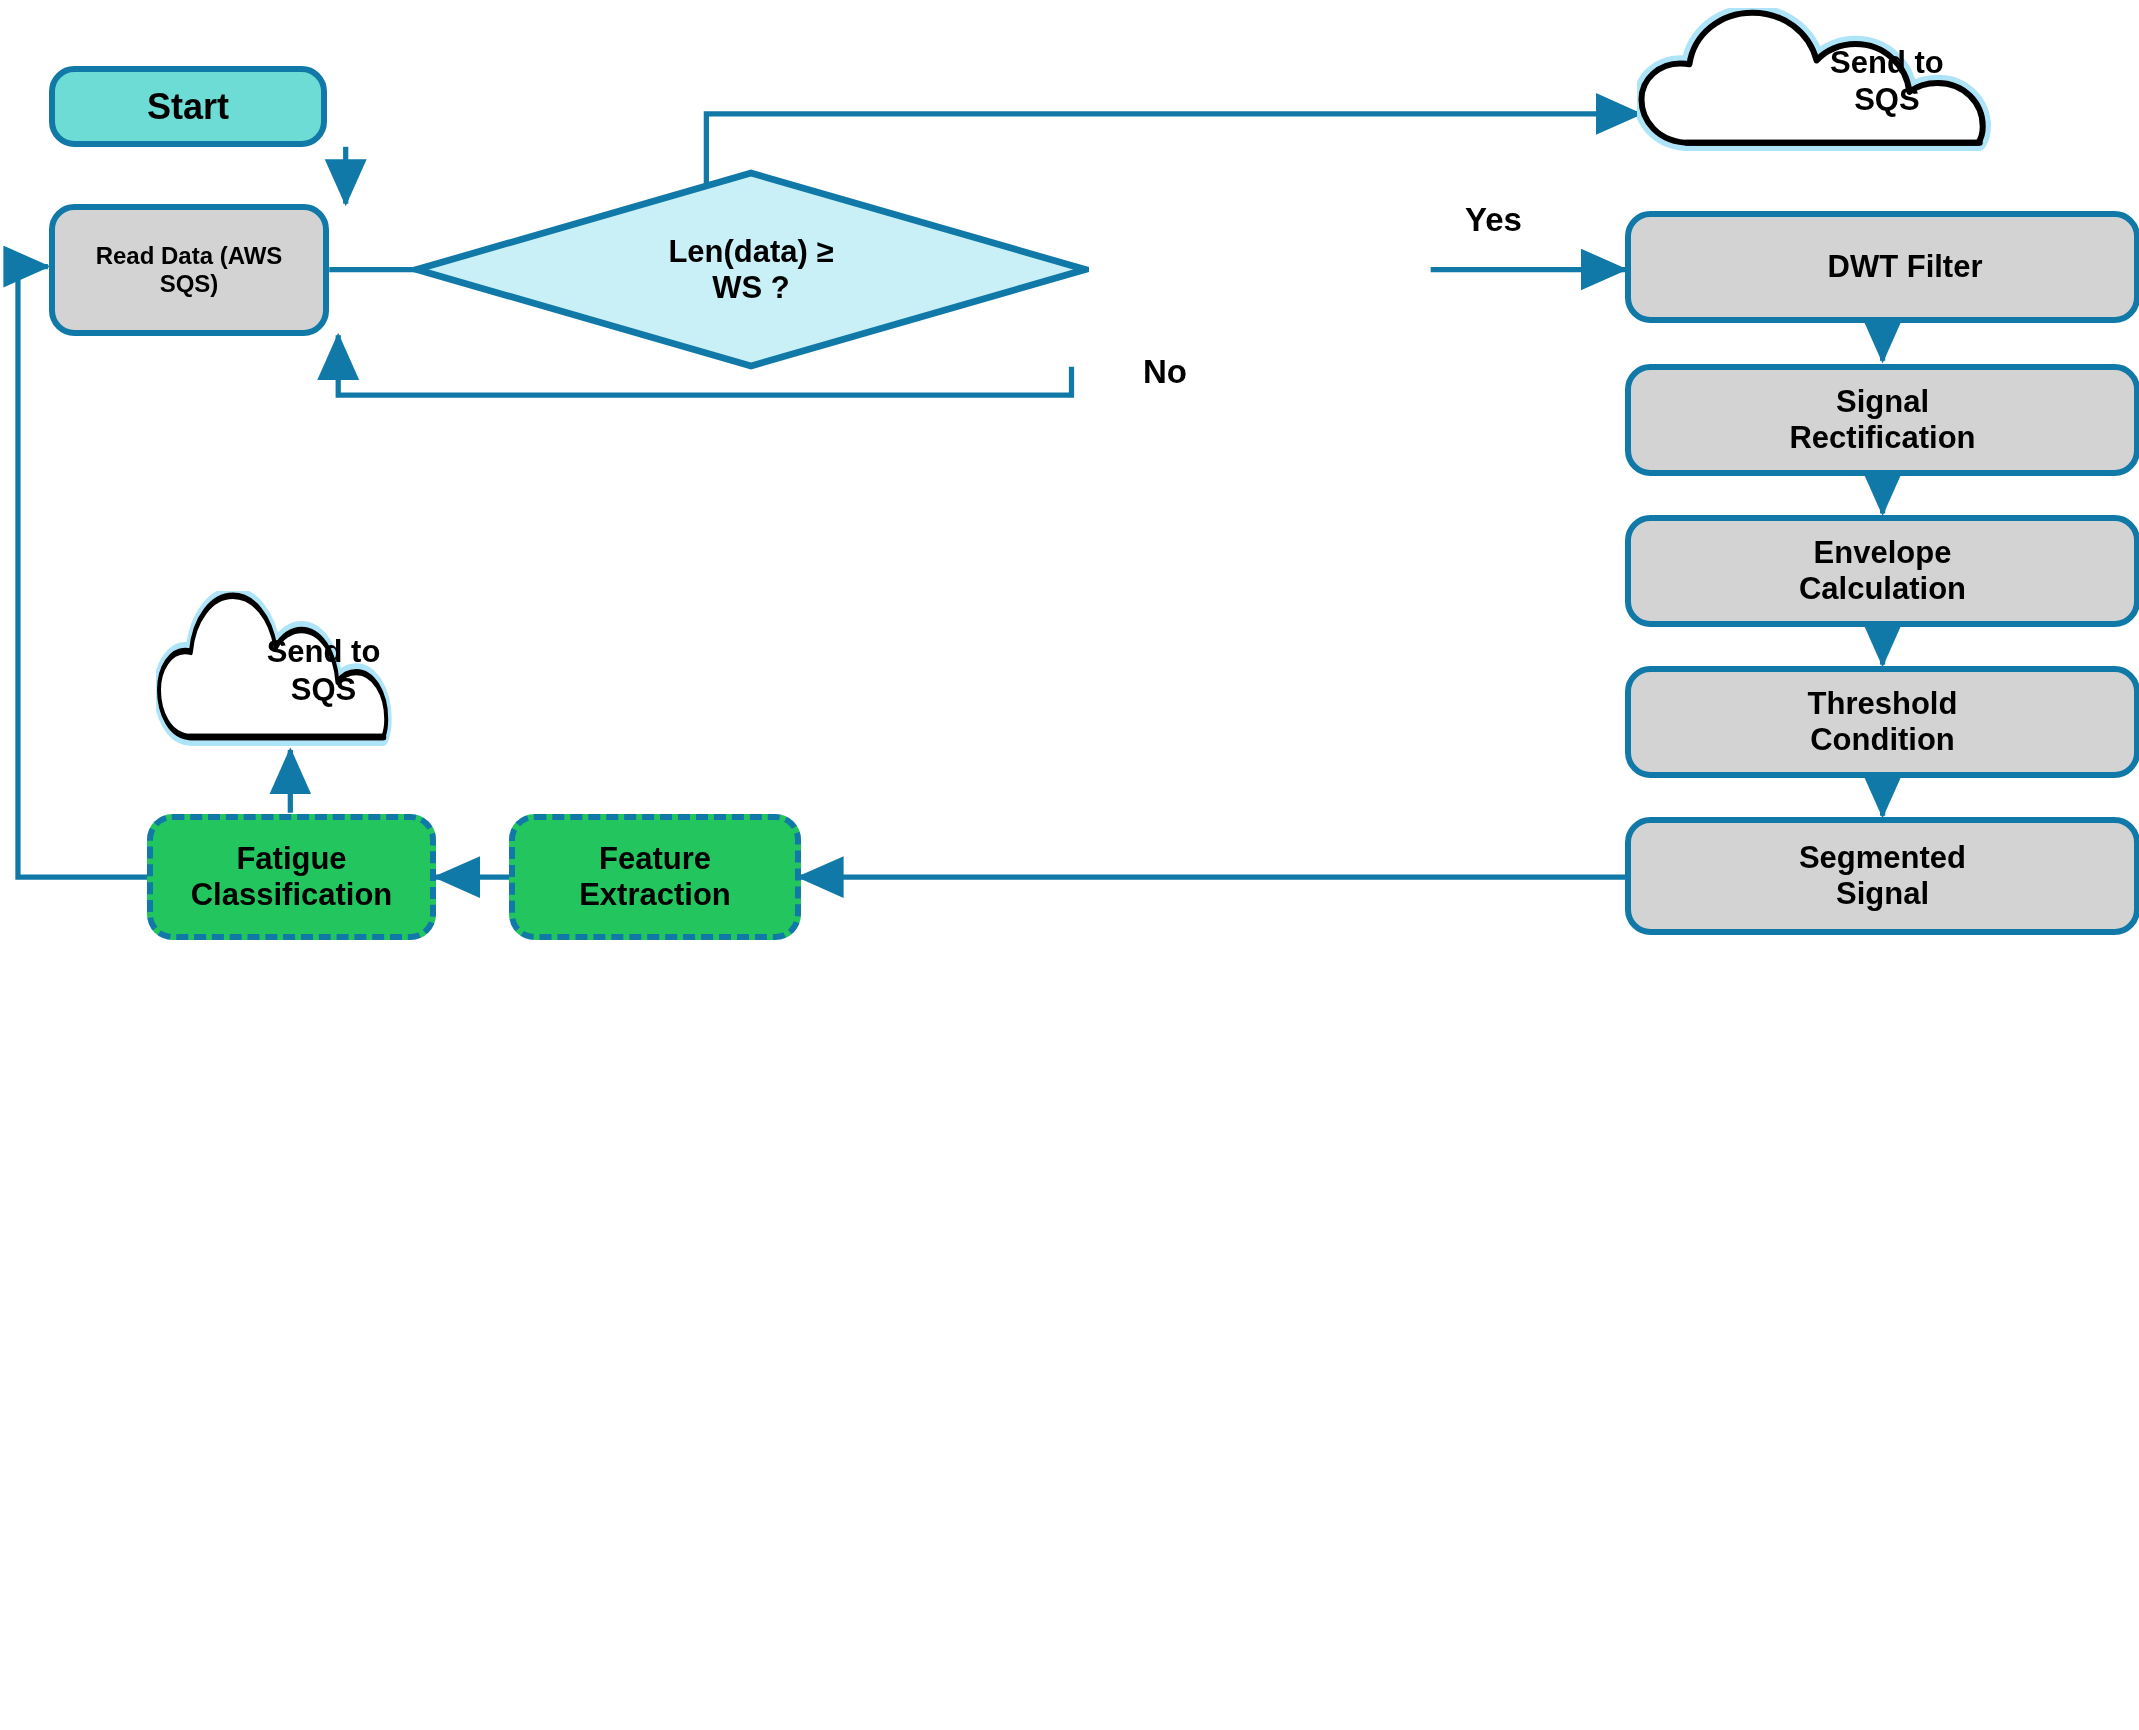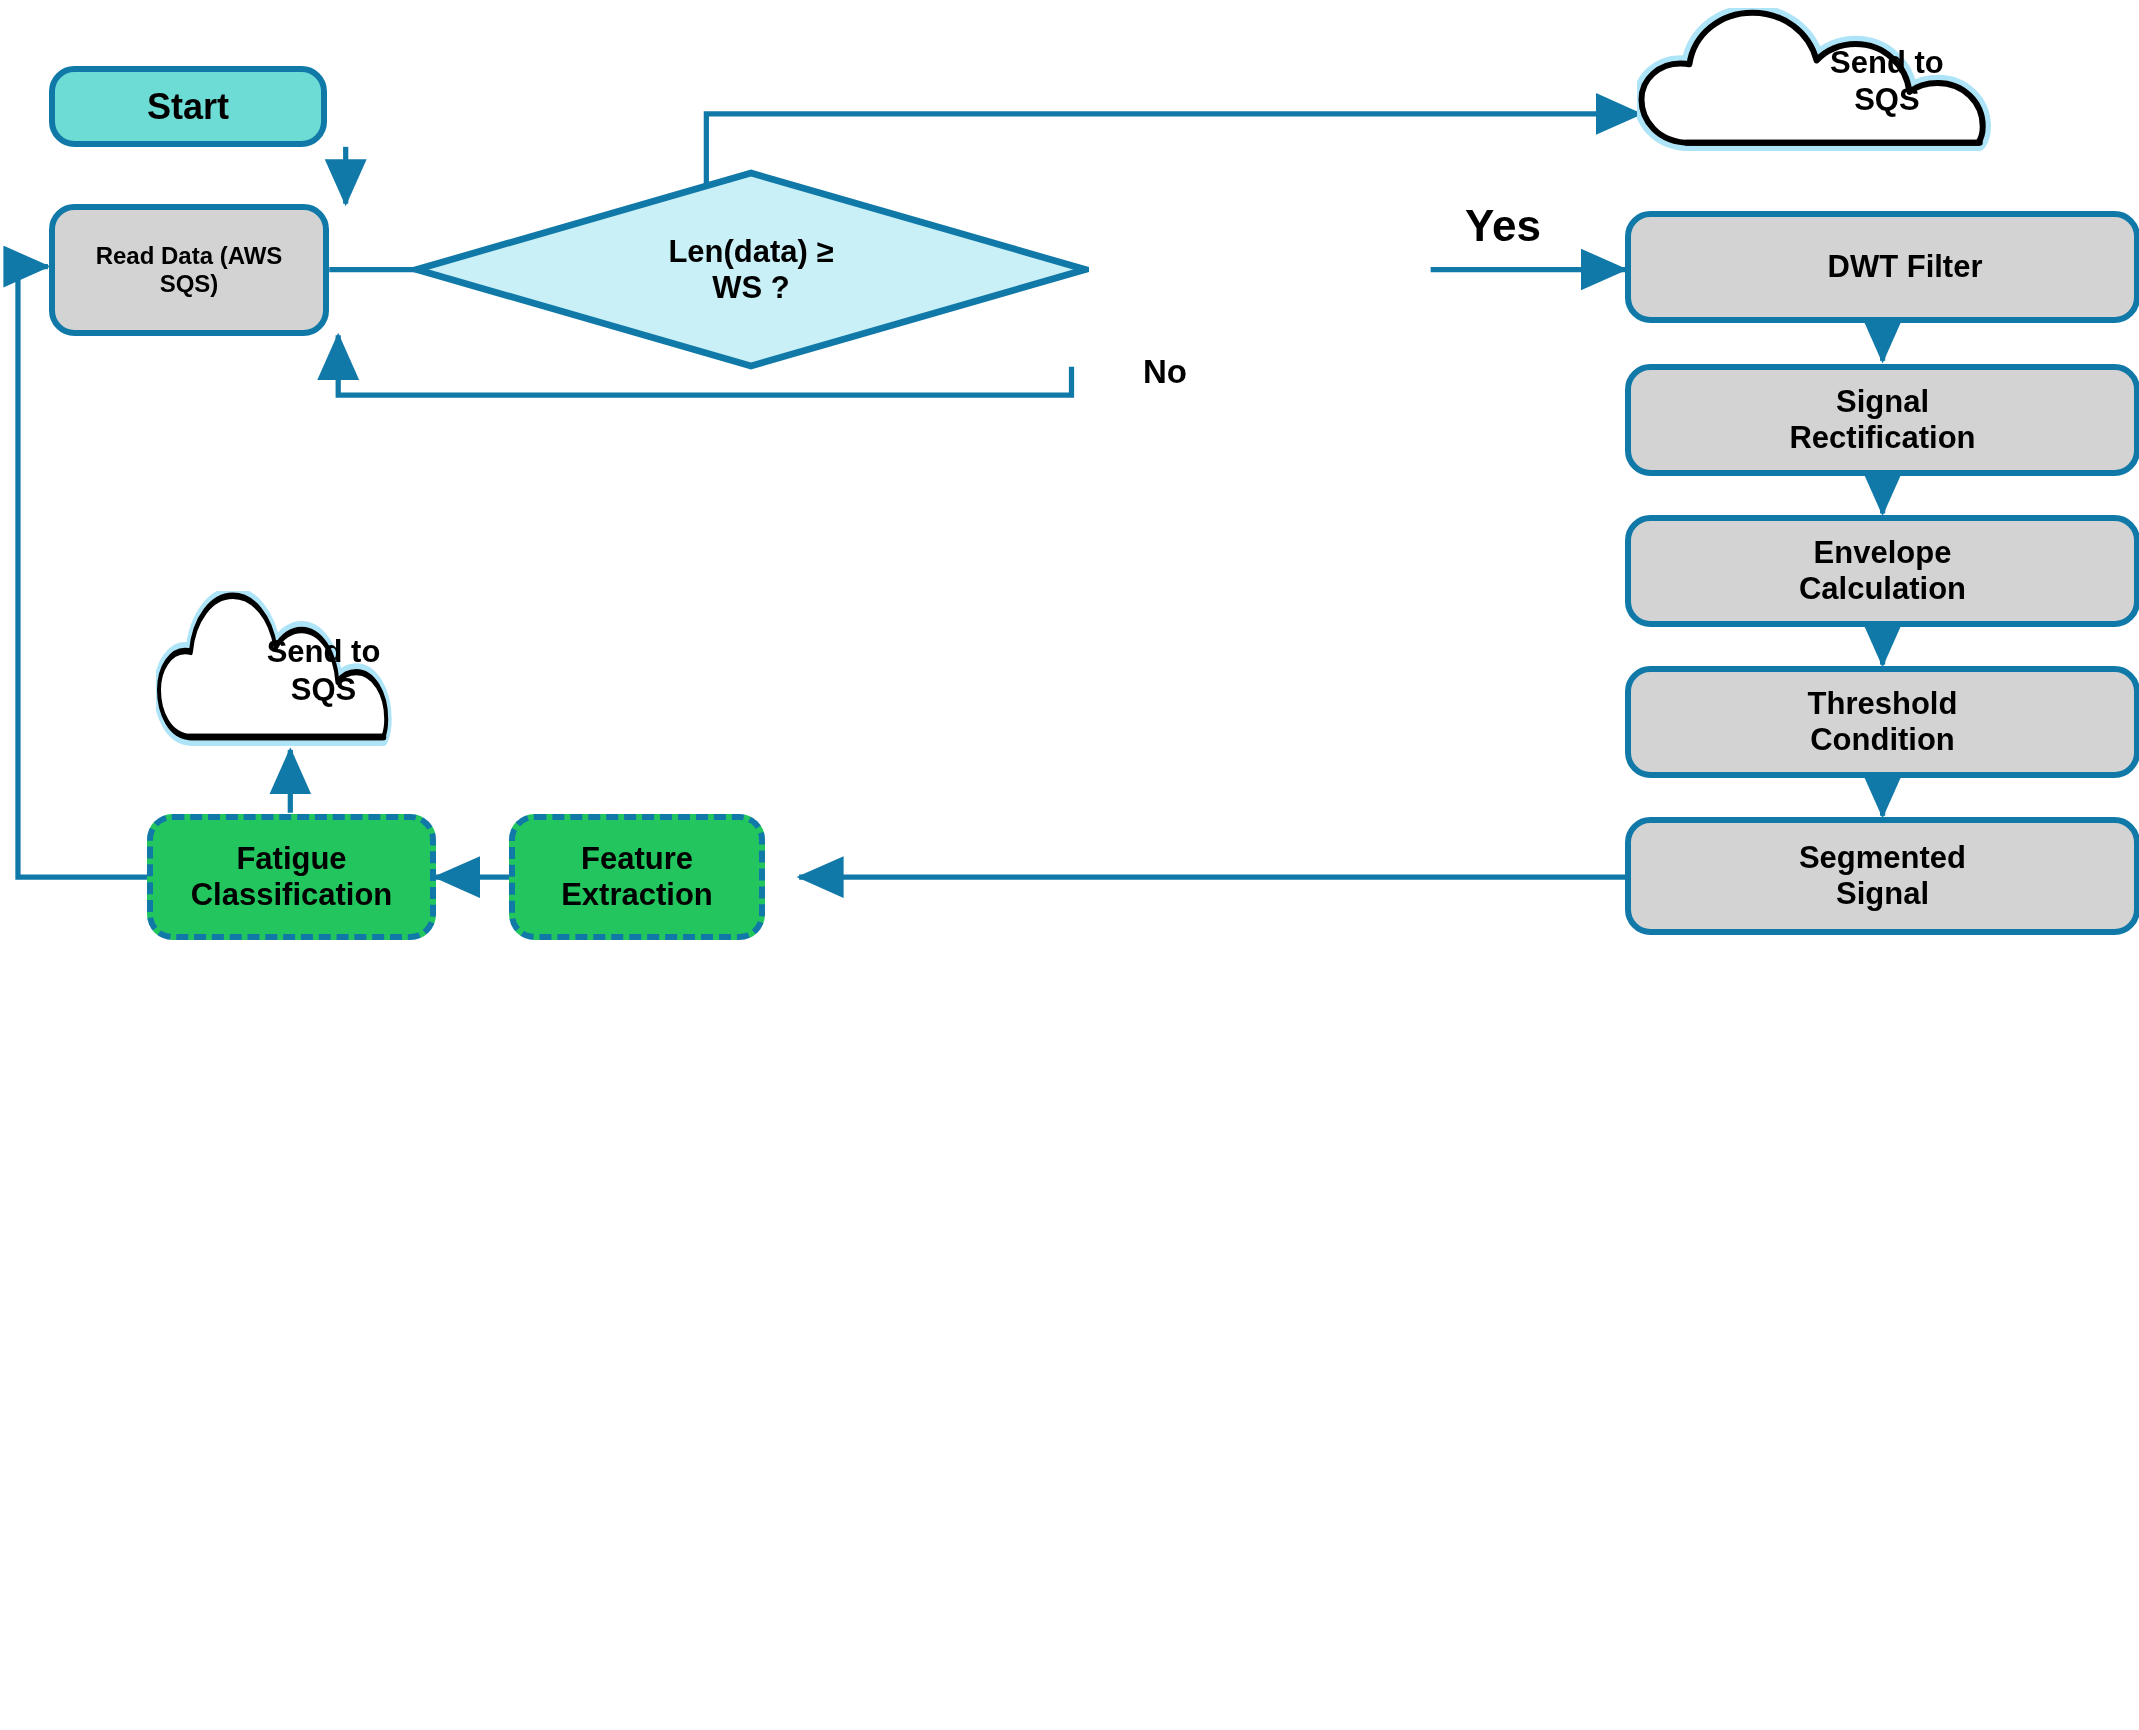--- a/index.html
+++ b/index.html
@@ -151,21 +151,21 @@
   </div>
 
   <div class="decision" style="left:413px; top:169px; width:676px; height:201px;">
     <svg width="676" height="201" viewBox="0 0 904 268">
       <polygon points="452,5 899,134 452,263 5,134" fill="#c9f0f7" stroke="#1079a8" stroke-width="9" stroke-linejoin="miter"></polygon>
     </svg>
     <div class="dtext" style="font-size:31px;">Len(data) ≥
 WS ?</div>
   </div>
 
-  <div class="edge-label" style="left:1465px; top:201px; font-size:44px;">Yes</div>
+  <div class="edge-label" style="left:1465px; top:201px; font-size:33px;">Yes</div>
 
   <div class="edge-label" style="left:1143px; top:353px; font-size:33px;">No</div>
 
   <div class="cloud" style="left:1637px; top:7.5px; width:449px; height:147px;">
     <svg width="449" height="147" viewBox="0 0 600 196">
       <g>
         <path d="M72,180
                  C26,180 6,148 6,122
                  C6,94 30,74 58,74
                  C62,74 66,74 70,75
@@ -213,21 +213,21 @@
   <div class="node node-rounded node-process" style="left:1625px; top:515px; width:515px; height:112px; font-size:31px;">
     <span class="node-label">Envelope
 Calculation</span>
   </div>
 
   <div class="node node-rounded node-process" style="left:1625px; top:817px; width:515px; height:118px; font-size:31px;">
     <span class="node-label">Segmented
 Signal</span>
   </div>
 
-  <div class="node node-dashed" style="left:509px; top:814px; width:256px; height:126px; font-size:31px;">
+  <div class="node node-dashed" style="left:509px; top:814px; width:292px; height:126px; font-size:31px;">
     <span class="node-label">Feature
 Extraction</span>
   </div>
 
   <div class="node node-dashed" style="left:147px; top:814px; width:289px; height:126px; font-size:31px;">
     <span class="node-label">Fatigue
 Classification</span>
   </div>
 
   <div class="cloud" style="left:156px; top:591px; width:299px; height:159px;">

